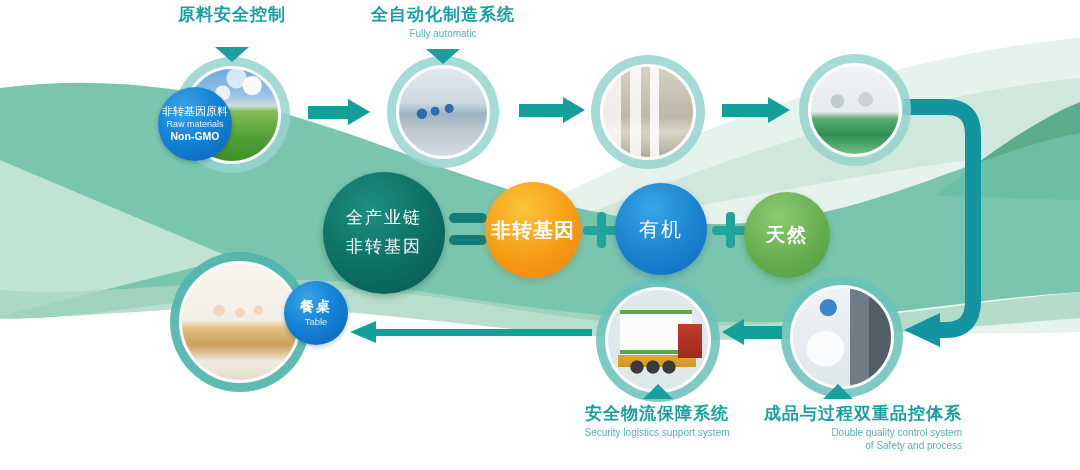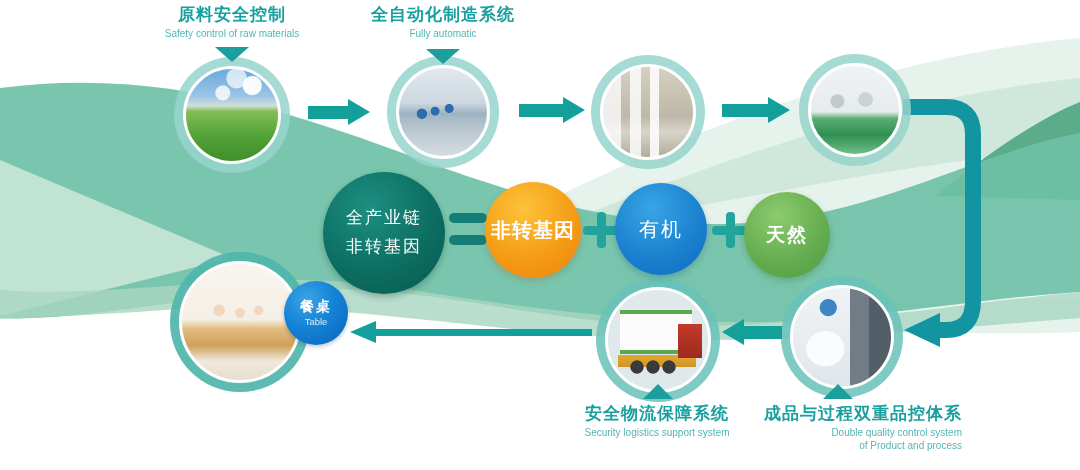--- a/index.html
+++ b/index.html
@@ -141,21 +141,20 @@
     <path d="M0,160 L232,258 L0,316 Z" fill="#cde7da" opacity="0.85"></path>
     <path d="M0,290 C120,300 260,265 400,288 C560,314 700,330 850,318 C940,310 1010,298 1080,292 L1080,318 C950,328 800,344 650,339 C480,333 330,299 180,309 C110,314 50,317 0,319 Z" fill="#a9d6c2" opacity="0.8"></path>
     <g>
       <path d="M903,107 L946,107 Q973,107 973,134 L973,301 Q973,330 946,330 L938,330" stroke="#1295a0" stroke-width="16" fill="none"></path>
       <polygon points="940,313 940,347 904,330" fill="#1295a0"></polygon>
     </g>
   </svg>
 
   <div class="stage-label" id="label-raw">
     <div class="zh">原料安全控制</div>
-    <div class="en">Safety control of raw materials</div>
   </div>
   <div class="tri tri-down" id="tri-raw"></div>
 
   <div class="stage-label" id="label-mfg">
     <div class="zh">全自动化制造系统</div>
     <div class="en">
       <div>Fully automatic</div>
     </div>
   </div>
   <div class="tri tri-down" id="tri-mfg"></div>
@@ -164,21 +163,21 @@
   <div class="stage-label" id="label-logistics">
     <div class="zh">安全物流保障系统</div>
     <div class="en">Security logistics support system</div>
   </div>
 
   <div class="tri tri-up" id="tri-quality"></div>
   <div class="stage-label" id="label-quality">
     <div class="zh">成品与过程双重品控体系</div>
     <div class="en">
       <div>Double quality control system</div>
-      <div>of Product and process</div>
+      <div>of Safety and process</div>
     </div>
   </div>
 
   <div class="pcircle" style="left:174px;top:57px;width:116px;height:116px;">
     <div class="ringbg ring-light"></div>
     <div class="photo field-photo"></div>
   </div>
   <div class="pcircle" style="left:387px;top:56px;width:112px;height:112px;">
     <div class="ringbg ring-light"></div>
     <div class="photo workers-photo"></div>
@@ -198,20 +197,25 @@
   </div>
   <div class="pcircle" style="left:596px;top:278px;width:124px;height:124px;">
     <div class="ringbg ring-mid"></div>
     <div class="photo truck-photo"></div>
   </div>
   <div class="pcircle" style="left:781px;top:276px;width:122px;height:122px;">
     <div class="ringbg ring-mid"></div>
     <div class="photo lab-photo"></div>
   </div>
 
+  <div class="badge" id="badge-nongmo">
+    <div class="b1">非转基因原料</div>
+    <div class="b2">Raw materials</div>
+    <div class="b3">Non-GMO</div>
+  </div>
   <div class="badge" id="badge-table">
     <div class="b1">餐桌</div>
     <div class="b2">Table</div>
   </div>
 
   <div class="block-arrow" id="arrow-1">
       <div class="shaft"></div>
       <div class="head-r"></div>
     </div>
   <div class="block-arrow" id="arrow-2">

